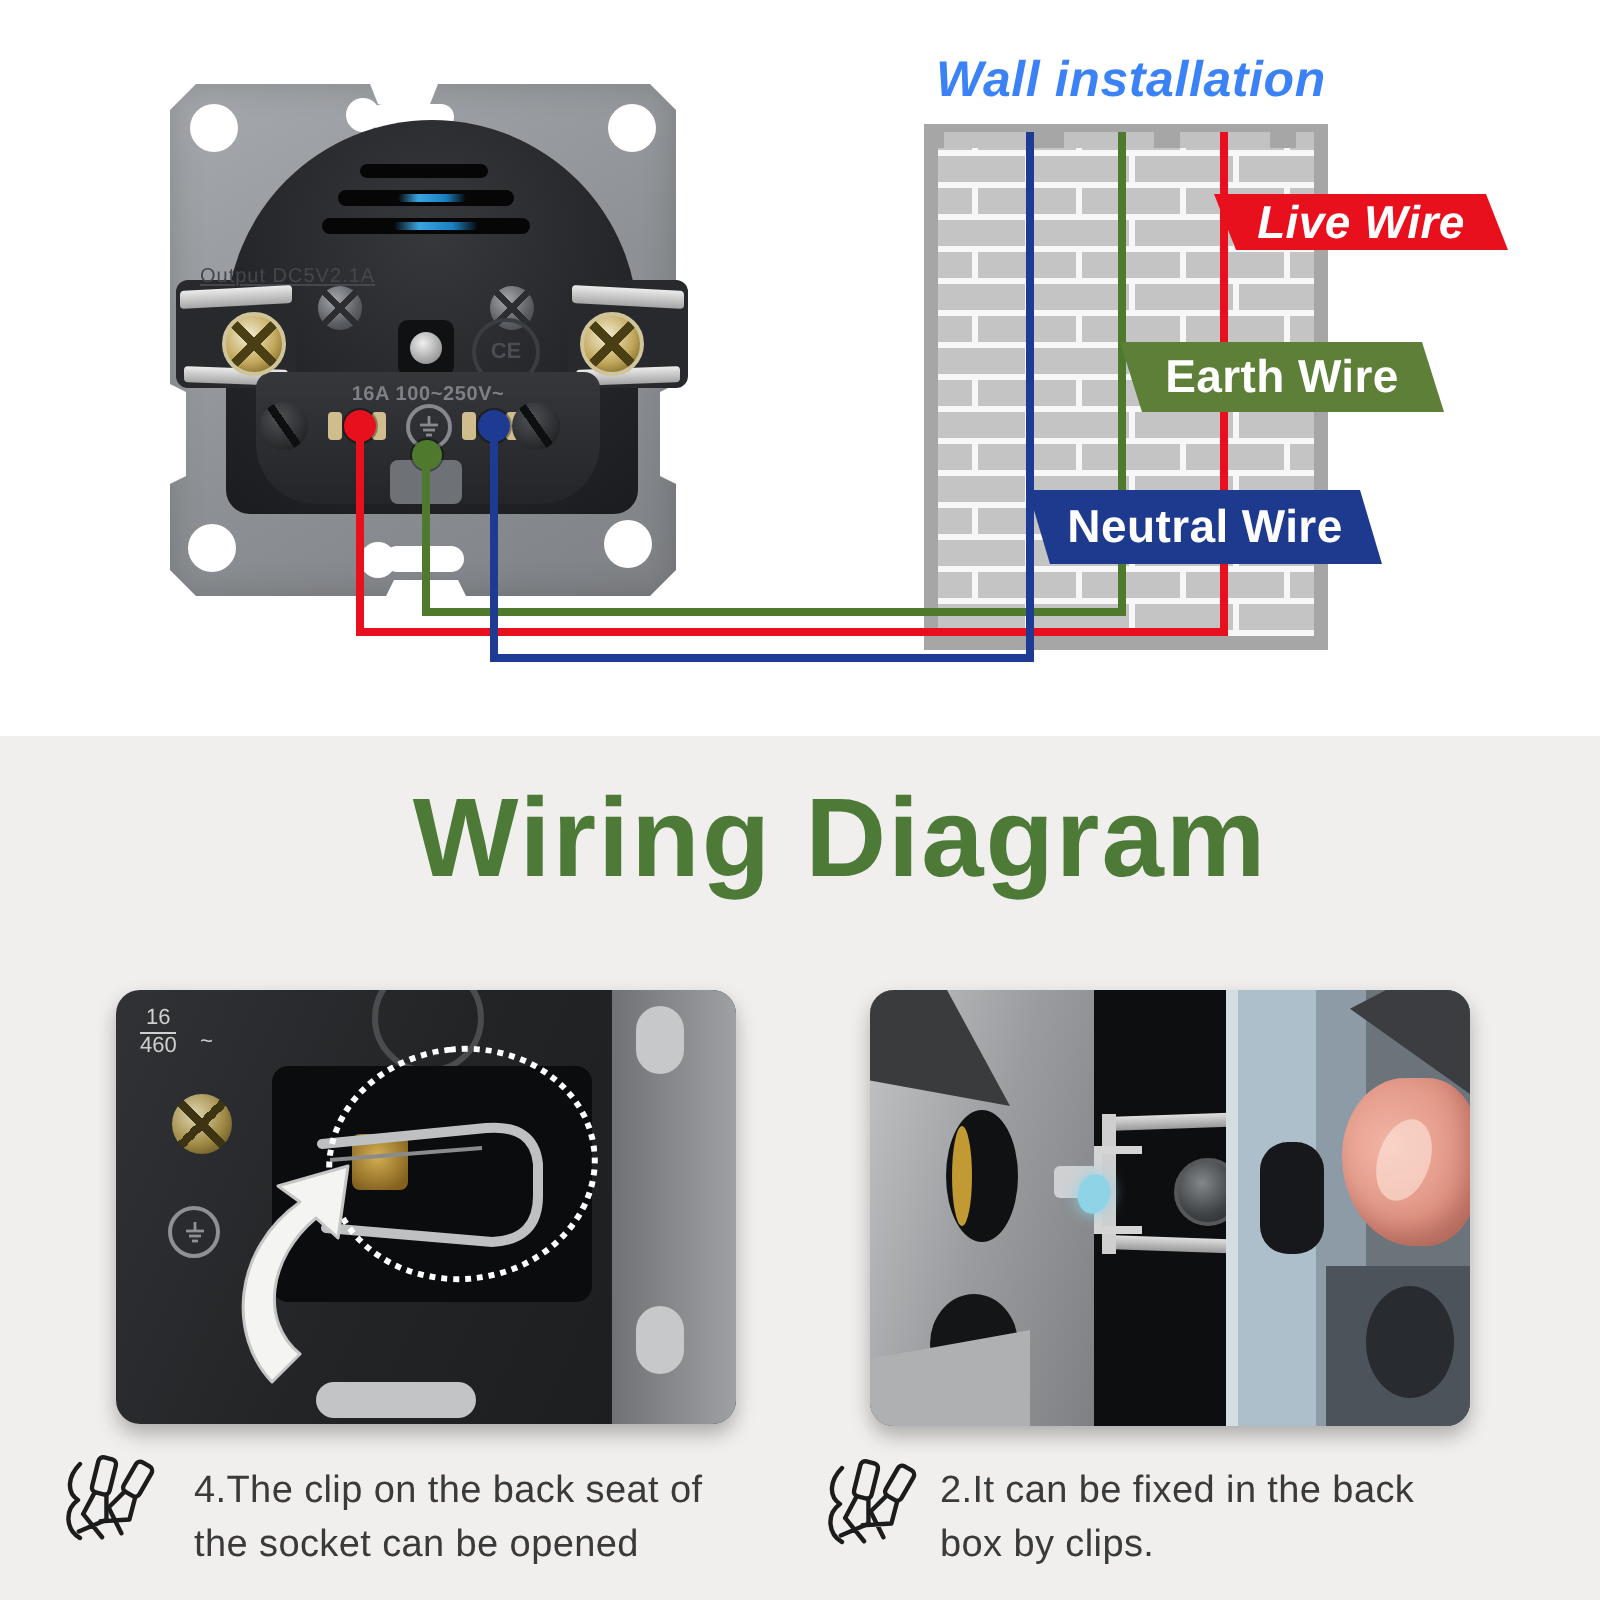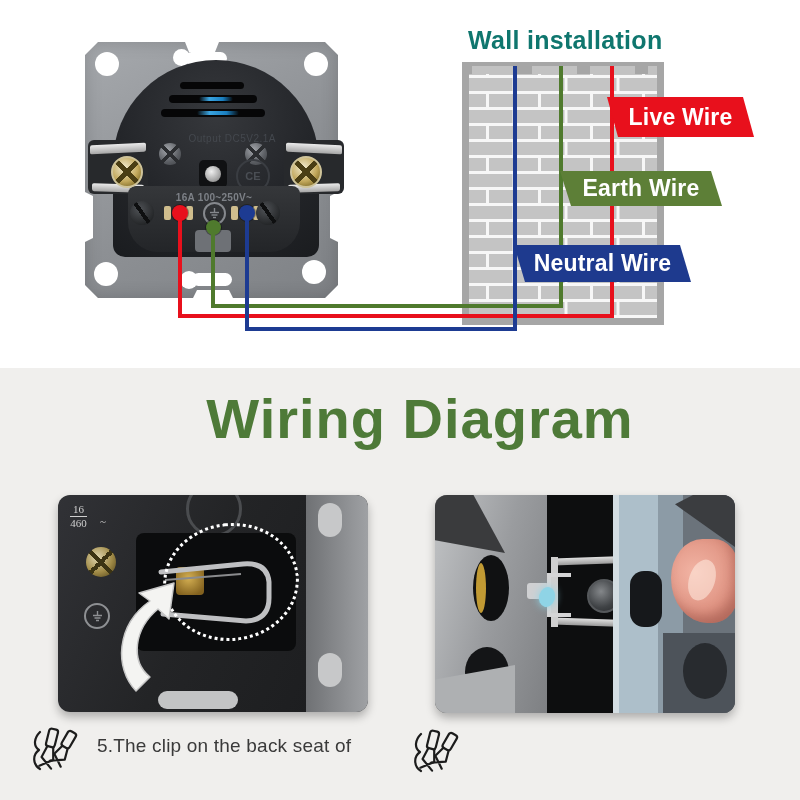--- a/index.html
+++ b/index.html
@@ -28,22 +28,22 @@
   #bot-circ{left:95px;top:229px;width:18px;height:18px;border-radius:50%;background:#fff;z-index:3;}
   #bot-pill{left:107px;top:231px;width:40px;height:13px;}
   #dome{left:28px;top:18px;width:206px;height:197px;border-radius:103px 103px 12px 12px;
     background:radial-gradient(circle at 50% 28%,#36383c 0%,#24262a 55%,#1a1c1f 100%);z-index:4;}
   .vent{background:#060607;border-radius:4px;z-index:5;}
   #vent1{left:95px;top:40px;width:64px;height:7px;}
   #vent2{left:84px;top:53px;width:88px;height:8px;}
   #vent3{left:76px;top:67px;width:104px;height:8px;}
   .glow{position:absolute;top:2px;height:4px;border-radius:2px;
     background:linear-gradient(90deg,rgba(26,127,192,0) 0%,#3aa4e0 30%,#1a7fc0 70%,rgba(26,127,192,0) 100%);}
-  #socket-output{left:15px;top:91px;width:176px;text-align:right;font-size:10px;
-    color:#44484e;letter-spacing:.5px;z-index:5;}
+  #socket-output{left:15px;top:91px;width:176px;text-align:left;font-size:10px;
+    color:#44484e;letter-spacing:.5px;z-index:5;text-decoration:underline;}
   .star-screw{width:22px;height:22px;border-radius:50%;z-index:5;
     background-image:linear-gradient(45deg,transparent 45%,#2b2d30 45%,#2b2d30 55%,transparent 55%),
       linear-gradient(-45deg,transparent 45%,#2b2d30 45%,#2b2d30 55%,transparent 55%),
       radial-gradient(circle at 38% 32%,#a2a5aa 0%,#5a5d62 60%,#3c3f43 100%);}
   #star-l{left:74px;top:101px;} #star-r{left:160px;top:101px;}
   #sq-screw{left:114px;top:118px;width:28px;height:28px;border-radius:5px;background:#101113;z-index:5;}
   #sq-screw-metal{left:6px;top:6px;width:16px;height:16px;border-radius:50%;
     background:radial-gradient(circle at 40% 35%,#efefef,#9c9c9c 70%,#6e6e6e);}
   #ce-ring{left:151px;top:117px;width:30px;height:30px;border-radius:50%;border:2px solid #3a3d42;
     z-index:5;display:flex;align-items:center;justify-content:center;
@@ -90,32 +90,32 @@
   #w-earth-h{left:211px;top:304px;width:352px;height:4px;}
   #w-earth-v2{left:559px;top:66px;width:4px;height:242px;}
   #w-neutral-v1{left:245px;top:213px;width:4px;height:117px;}
   #w-neutral-h{left:245px;top:327px;width:272px;height:4px;}
   #w-neutral-v2{left:513px;top:66px;width:4px;height:265px;}
 
   
   .banner{position:absolute;z-index:7;color:#ffffff;font-weight:bold;font-size:23px;
     display:flex;align-items:center;justify-content:center;letter-spacing:.2px;
     clip-path:polygon(0 0,calc(100% - 11px) 0,100% 100%,11px 100%);}
-  #banner-live{left:607px;top:97px;width:147px;height:40px;}
+  #banner-live{left:607px;top:97px;width:147px;height:28px;font-style:italic;}
   #banner-earth{left:560px;top:171px;width:162px;height:35px;}
   #banner-neutral{left:514px;top:245px;width:177px;height:37px;}
 
   
-  #wall-title{left:468px;top:26px;font-size:25px;font-weight:bold;color:#0f766e;z-index:8;letter-spacing:.3px;}
+  #wall-title{left:468px;top:26px;font-size:25px;font-weight:bold;color:#3b82f6;z-index:8;letter-spacing:.3px;font-style:italic;}
   #wiring-title{left:420px;top:386px;transform:translateX(-50%);font-size:56px;font-weight:bold;
     z-index:8;letter-spacing:1px;white-space:nowrap;text-align:right;}
 
   
   .photo{position:absolute;border-radius:12px;overflow:hidden;z-index:2;
-    box-shadow:0 5px 10px rgba(0,0,0,.28);font-family:Liberation Serif, serif;}
+    box-shadow:0 5px 10px rgba(0,0,0,.28);}
   #photo1{left:58px;top:495px;width:310px;height:217px;
     background:linear-gradient(115deg,#313236 0%,#232426 45%,#1b1c1e 100%);}
   #p1-plate{left:248px;top:0;width:62px;height:217px;
     background:linear-gradient(90deg,#6f7174,#9fa1a4);}
   .p1-key{width:24px;height:34px;border-radius:12px;background:#c7c8c9;}
   #p1-key-top{left:260px;top:8px;} #p1-key-bot{left:260px;top:158px;}
   #p1-pill{left:100px;top:196px;width:80px;height:18px;border-radius:9px;background:#c3c4c5;}
   #p1-ring-top{left:128px;top:-14px;width:50px;height:50px;border-radius:50%;
     border:3px solid #4a4c4f;}
   #p1-label{left:12px;top:8px;color:#cfcfcf;font-size:11px;line-height:12px;text-align:center;}
@@ -345,30 +345,35 @@
         <rect x="17" y="3" width="9" height="18" rx="2.5"></rect>
         <path d="M19,21 L16,33 M25,21 L28,33 M16,33 L28,42 M28,33 L16,42"></path>
       </g>
       <g transform="rotate(30 38 16)">
         <rect x="33" y="5" width="9" height="17" rx="2.5"></rect>
         <path d="M35,22 L32,33 M41,22 L44,33 M32,33 L44,41 M44,33 L32,41"></path>
       </g>
     </g>
   </svg>
   <div id="caption1" class="caption">
-    <div>5.The clip on the back seat of</div>
+    <div>4.The clip on the back seat of</div>
+    <div>the socket can be opened</div>
   </div>
 
   <svg id="clip-icon2" class="clip-icon" width="52" height="56" viewBox="0 0 52 56">
     <g fill="none" stroke="#1c1c1c" stroke-width="2.2" stroke-linecap="round" stroke-linejoin="round">
       <path d="M10,6 C4,12 3,20 9,24 C2,29 3,39 10,43"></path>
       <g transform="rotate(14 22 14)">
         <rect x="17" y="3" width="9" height="18" rx="2.5"></rect>
         <path d="M19,21 L16,33 M25,21 L28,33 M16,33 L28,42 M28,33 L16,42"></path>
       </g>
       <g transform="rotate(30 38 16)">
         <rect x="33" y="5" width="9" height="17" rx="2.5"></rect>
         <path d="M35,22 L32,33 M41,22 L44,33 M32,33 L44,41 M44,33 L32,41"></path>
       </g>
     </g>
   </svg>
+  <div id="caption2" class="caption">
+    <div>2.It can be fixed in the back</div>
+    <div>box by clips.</div>
+  </div>
 
 </div>
 
 </body></html>

